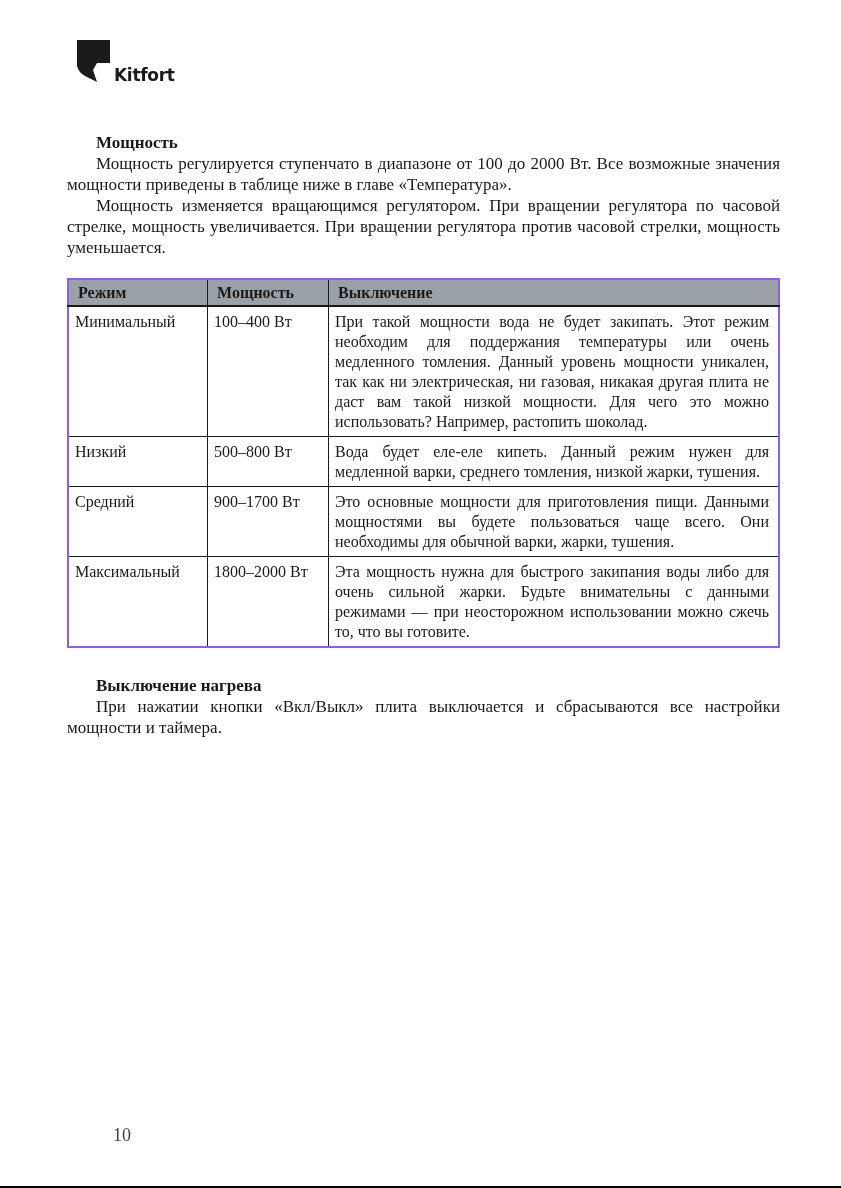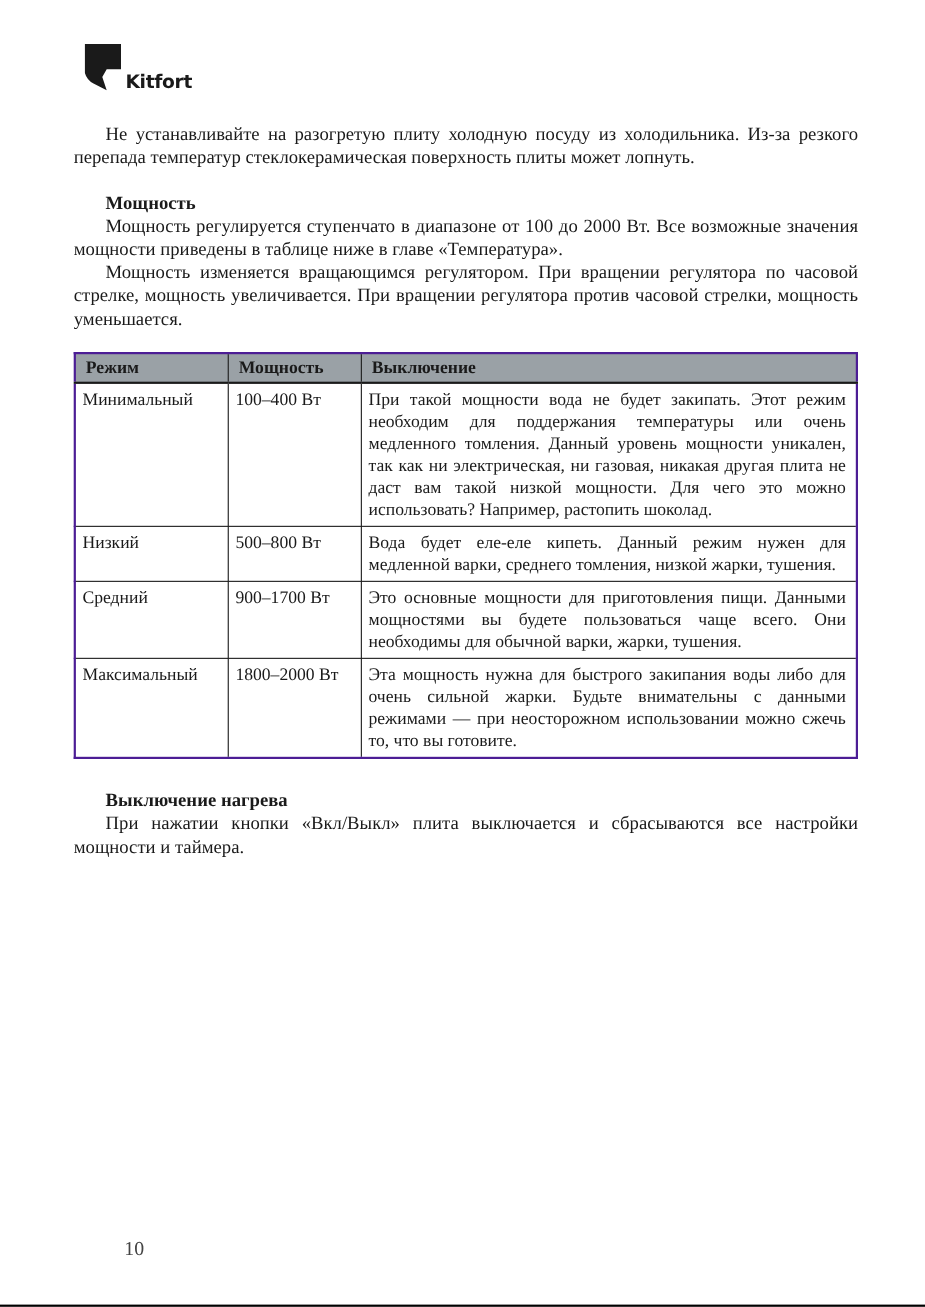--- a/index.html
+++ b/index.html
@@ -11,37 +11,36 @@
                color:#1a1a1a; margin-left:3px; margin-bottom:-1px; letter-spacing:-0.3px; }
   .content { position:absolute; left:67px; top:111px; width:713px; font-size:17px; line-height:21px; }
   p { margin:0; text-align:justify; text-indent:29px; }
   .gap { height:21px; }
   h3 { margin:0; font-size:17px; line-height:21px; font-weight:bold; text-indent:29px; }
   table { border-collapse:collapse; width:713px; margin-top:0; font-size:16px; line-height:20px; }
   th { background:#9aa1a6; text-align:left; font-weight:bold; padding:3px 9px 2px 9px;
        border:1.5px solid #1a1a1a; border-bottom:2px solid #1a1a1a; }
   td { vertical-align:top; padding:5px 9px 4px 6px; border:1px solid #1a1a1a; }
   td.desc { text-align:justify;margin-left:48px; }
-  table { border:2px solid #4c1d95; }
+  table { border:2px solid #8b5cf6; }
   .c1 { width:120px; } .c2 { width:102px; }
   .page-number { position:absolute; left:67px; top:1125px; font-size:18px; color:#444;margin-left:46px; }
   .bottom-rule { position:absolute; left:0; right:0; top:1186px; height:2px; background:#000; }
 </style>
 </head>
 <body>
 
 <div class="logo">
   <svg width="34" height="44" viewBox="0 0 34 44">
     <path d="M0 0 H33 V23 H20 L16 30 L20 42 L8 36 Q2 33 0 26 Z" fill="#1a1a1a"></path>
   </svg>
   <span class="logo-text">Kitfort</span>
 </div>
 
 <div class="content">
-  <p>Не устанавливайте на разогретую плиту холодную посуду из холодильника. Из-за резкого перепада температур стеклокерамическая поверхность плиты может лопнуть.</p>
   <div class="gap"></div>
 
   <h3>Мощность</h3>
   <p>Мощность регулируется ступенчато в диапазоне от 100 до 2000 Вт. Все возможные значения мощности приведены в таблице ниже в главе «Температура».</p>
   <p>Мощность изменяется вращающимся регулятором. При вращении регулятора по часовой стрелке, мощность увеличивается. При вращении регулятора против часовой стрелки, мощность уменьшается.</p>
   <div class="gap" style="height:20px"></div>
 
   <table>
     <thead>
       <tr>

